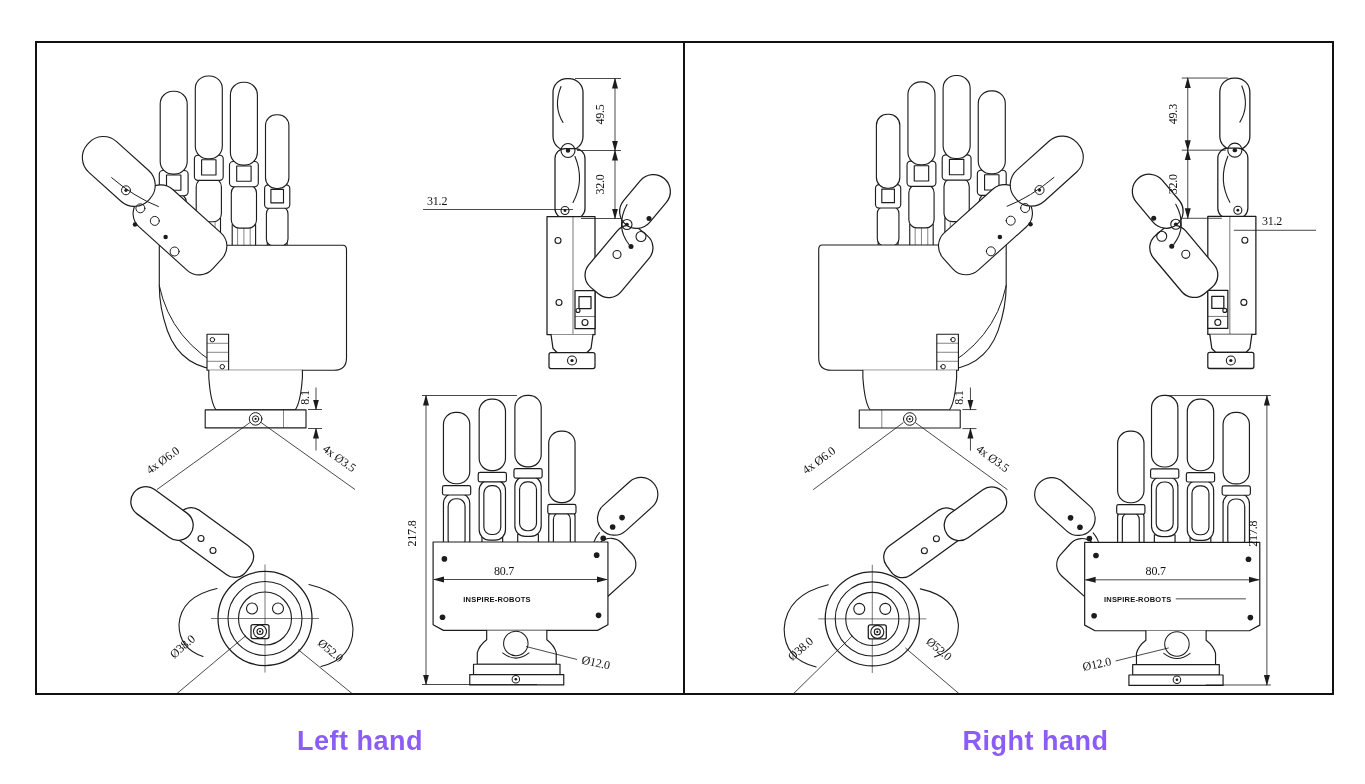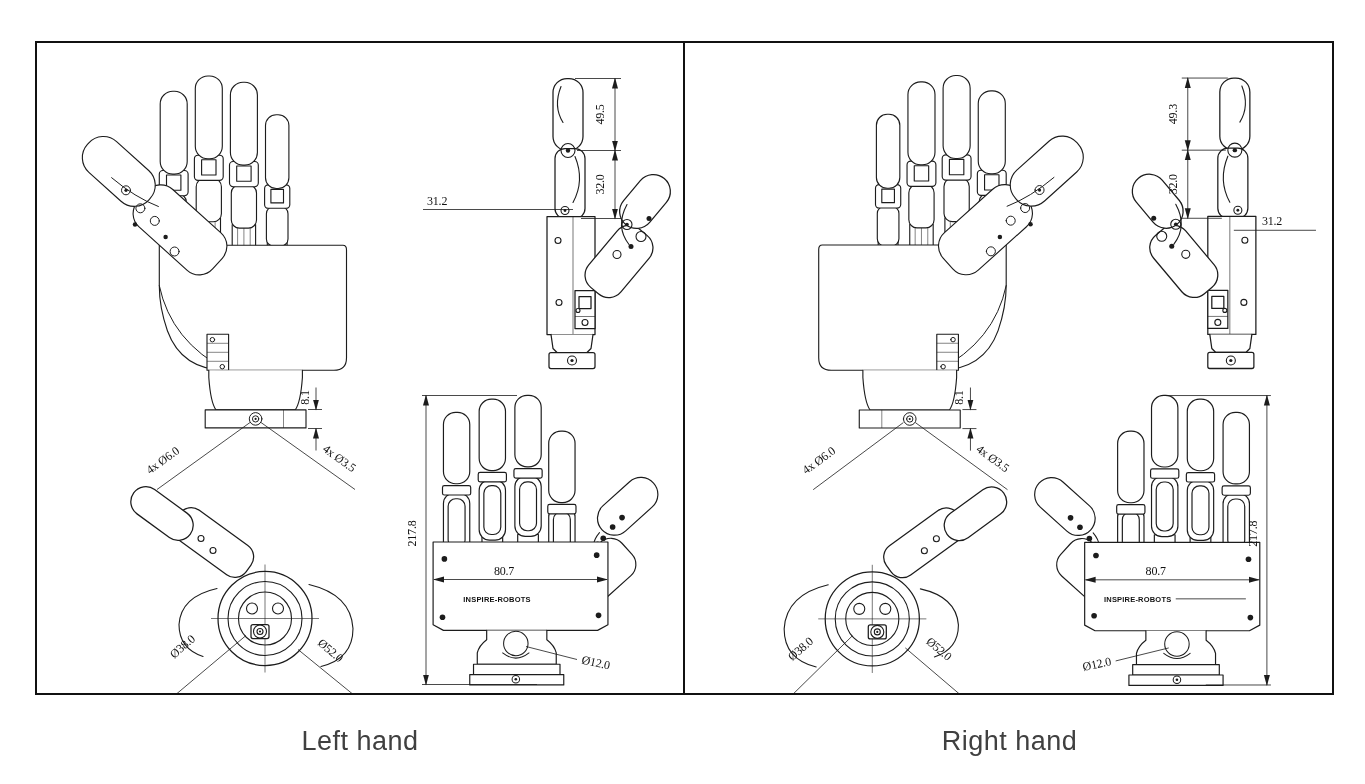--- a/index.html
+++ b/index.html
@@ -9,24 +9,24 @@
   }
   .panel{
     position:absolute;top:41px;height:654px;background:#fff;box-sizing:border-box;
     border:2px solid #111;
   }
   #panel-left{left:35px;width:650px;}
   #panel-right{left:685px;width:649px;border-left:none;}
   .panel svg{display:block;width:100%;height:100%;}
   .caption{
     position:absolute;top:726px;text-align:center;
-    font-size:27px;font-weight:normal;color:#404040;letter-spacing:.5px;
+    font-size:27px;font-weight:bold;color:#8b5cf6;letter-spacing:.5px;
   }
   #caption-left{left:35px;width:650px;}
-  #caption-right{left:685px;width:649px;}
+  #caption-right{left:711px;width:649px;}
   
   .s{fill:#fff;stroke:#1c1c1c;stroke-width:1.25;stroke-linejoin:round;stroke-linecap:round;}
   .o{fill:none;stroke:#1c1c1c;stroke-width:1.1;stroke-linejoin:round;stroke-linecap:round;}
   .t{fill:none;stroke:#1c1c1c;stroke-width:.6;}
   .d{fill:#1c1c1c;stroke:none;}
   .dim{fill:none;stroke:#1c1c1c;stroke-width:.8;}
   .dimtxt{font-family:"Liberation Serif",serif;font-size:12px;fill:#111;letter-spacing:-.2px;}
   .brandtxt{font-family:"Liberation Sans",sans-serif;font-size:7.5px;font-weight:bold;fill:#111;letter-spacing:.2px;}
   #symbol-defs{position:absolute;width:0;height:0;overflow:hidden;}
 </style>

